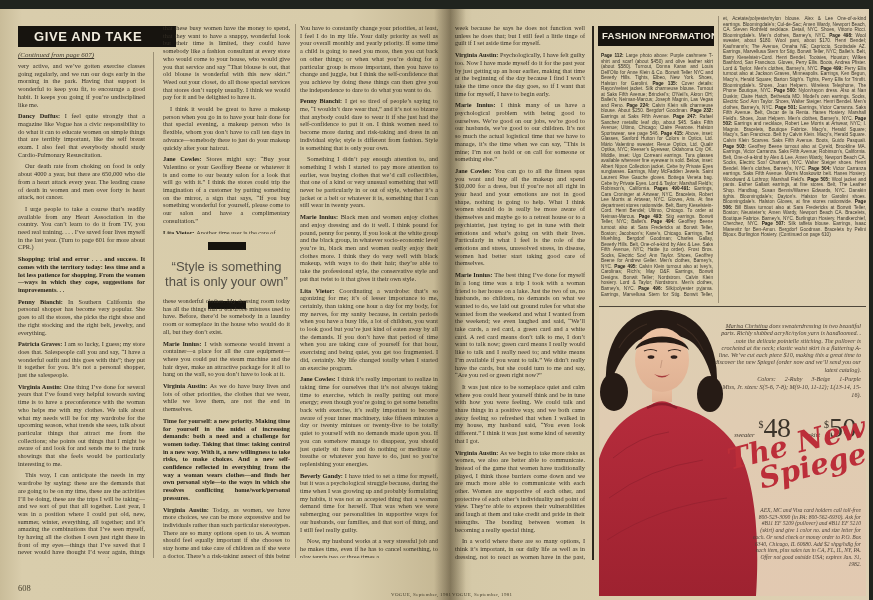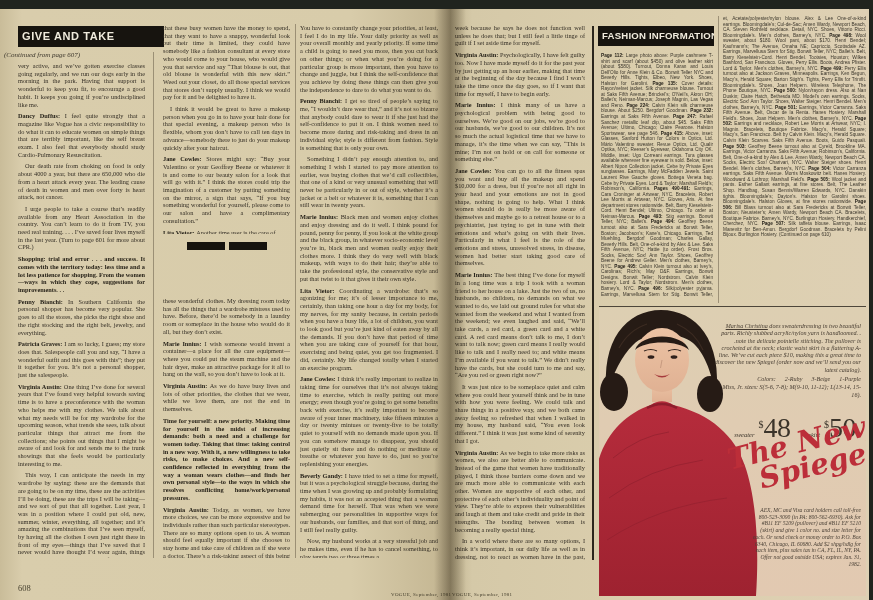--- a/index.html
+++ b/index.html
@@ -12,24 +12,24 @@
   .page-left{left:0;width:450px;
     background:linear-gradient(90deg,#c9bc99 0,#d9cdac 22px,#d8ccaa 78%,#c3b591 100%);}
   .page-right{left:450px;width:419px;
     background:linear-gradient(90deg,#bfb28e 0,#d5c9a8 22px,#dccfae 55%,#ded0b4 100%);}
   .gutter{position:absolute;left:434px;top:9px;width:32px;height:591px;pointer-events:none;
     background:linear-gradient(90deg,rgba(30,20,5,0) 0%,rgba(30,20,5,.38) 50%,rgba(30,20,5,0) 100%);}
 
   .band{position:absolute;background:#17140f;color:#f0ebdd;
     font-family:"Liberation Sans", sans-serif;font-weight:bold;white-space:nowrap;overflow:hidden;}
   .band-left{left:18px;top:26px;width:142px;height:21px;line-height:21px;
-    font-size:11px;letter-spacing:.6px;padding-left:4px;}
+    font-size:13px;letter-spacing:.6px;padding-left:16px;}
   .band-right{left:598px;top:26px;width:112px;height:20px;line-height:20px;
     font-size:9.6px;letter-spacing:.2px;padding-left:4px;}
-  .continued{position:absolute;left:4px;top:51px;font-style:italic;font-size:7px;color:#3c362b;}
+  .continued{position:absolute;left:18px;top:51px;font-style:italic;font-size:7px;color:#3c362b;text-decoration:underline;}
 
   .col{position:absolute;font-size:6.3px;line-height:7.7px;color:#332d24;
     text-align:justify;overflow:hidden;}
   .col p.para{margin:0 0 4px 0;}
   .col p.ind{text-indent:7px;}
   .col p.lead{font-weight:bold;color:#272218;}
   .col strong{color:#211d15;}
   #col1{left:18px;top:62px;width:127px;height:496px;}
   #col2a{left:163px;top:24px;width:127px;height:210px;}
   #col2b{left:163px;top:297px;width:127px;height:261px;}
@@ -105,20 +105,24 @@
   </div>
 <div class="col" id="col2a">
     <p class="para">that these busy women have the money to spend, that they want to have a snappy, wonderful look but their time is limited, they could have somebody like a fashion consultant at every store who would come to your house, who would give you that service and say “That blouse is out, that old blouse is wonderful with this new skirt.” Weed out your closet, do all those special services that stores don’t supply usually. I think we would pay for it and be delighted to have it.</p>
     <p class="para ind">I think it would be great to have a makeup person when you go in to have your hair done for that special evening, a makeup person who is flexible, whom you don’t have to call ten days in advance—somebody there to just do your makeup quickly after your haircut.</p>
     <p class="para"><strong>Jane Cowles: </strong>Stores might say: “Buy your Valentino or your Geoffrey Beene or whatever it is and come to our beauty salon for a look that will go with it.” I think the stores could trip the imagination of a customer by putting something on the mirror, a sign that says, “If you buy something wonderful for yourself, please come to our salon and have a complimentary consultation.”</p>
     <p class="para"><strong>Lita Vietor: </strong>Another time user is the care of</p>
   </div>
 
 <div class="quote-block">
   <span class="qbar"></span>
+  <div class="qtext">
+    <div>“Style is something</div>
+    <div>that is only your own”</div>
+  </div>
   <span class="qbar"></span>
 </div>
 
 <div class="col" id="col2b">
     <p class="para">these wonderful clothes. My dressing room today has all the things that a wardrobe mistress used to have. Before, there’d be somebody in a laundry room or someplace in the house who would do it all, but they don’t exist.</p>
     <p class="para"><strong>Marie Innius: </strong>I wish someone would invent a container—a place for all the care equipment—where you could put the steam machine and the hair dryer, make an attractive package for it all to hang on the wall, so you don’t have to look at it.</p>
     <p class="para"><strong>Virginia Austin: </strong>As we do have busy lives and lots of other priorities, the clothes that we wear, while we love them, are not the end in themselves.</p>
     <p class="para lead">Time for yourself: a new priority. Making time for yourself in the midst of increasing demands: both a need and a challenge for women today. Taking that time: taking control in a new way. With it, a new willingness to take risks, to make choices. And a new self-confidence reflected in everything from the way a woman wears clothes—and finds her own personal style—to the ways in which she resolves conflicting home/work/personal pressures.</p>
     <p class="para"><strong>Virginia Austin: </strong>Today, as women, we have more choices, we can be more expressive and be individuals rather than such particular stereotypes. There are so many options open to us. A woman should feel equally important if she chooses to stay home and take care of children as if she were a doctor. There’s a risk-taking aspect of this being a woman today and a feeling that being yourself is enough. We have so many choices available to us as women that to not assume a self-confidence in making those choices is a real mistake.</p>
   </div>

